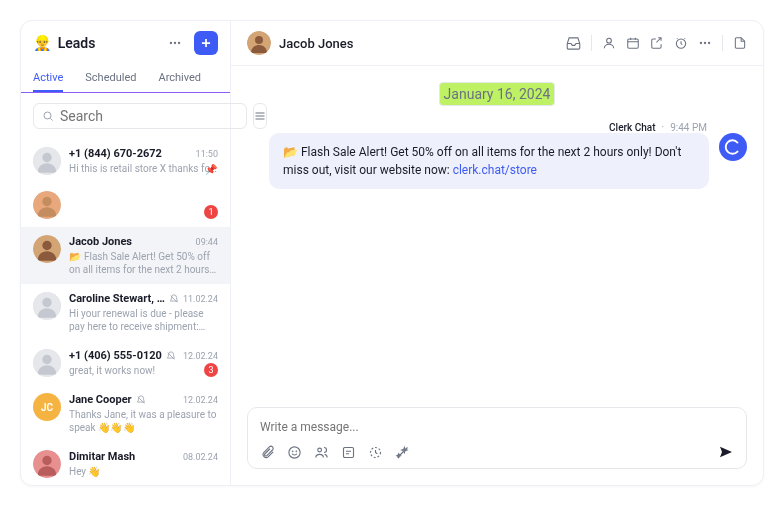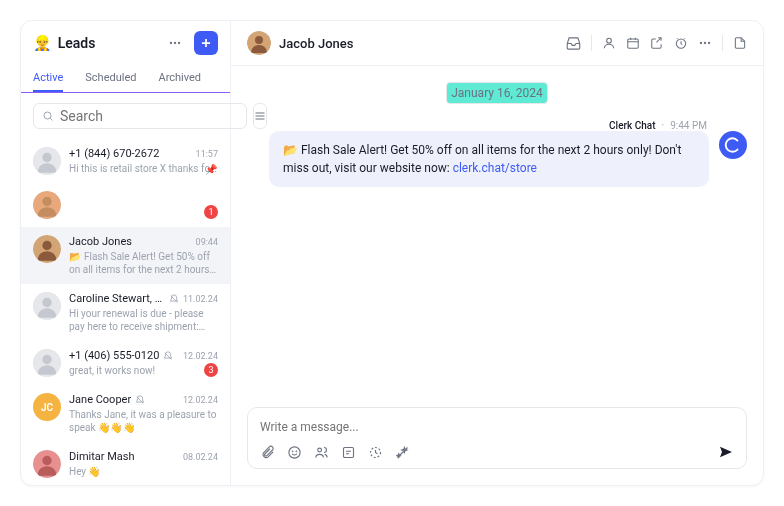--- a/index.html
+++ b/index.html
@@ -18,37 +18,37 @@
 .sb-search{flex:1;display:flex;align-items:center;gap:6px;border:1px solid #e5e7eb;border-radius:6px;padding:4px 8px;height:26px}
 .sb-search input{border:none;outline:none;font-size:14px;color:#6b7280;flex:1;background:transparent}
 .sb-menu{width:26px;height:26px;border:1px solid #e5e7eb;border-radius:6px;display:flex;align-items:center;justify-content:center;cursor:pointer;color:#6b7280}
 .conv-list{flex:1;overflow-y:auto}
 .conv{display:flex;gap:8px;padding:8px 12px;cursor:pointer;position:relative}
 .conv.selected{background:#f3f4f8}
 .avatar{width:28px;height:28px;border-radius:50%;flex-shrink:0;background:#e5e7eb;display:flex;align-items:center;justify-content:center;font-size:10px;font-weight:600;color:#fff;overflow:hidden}
 .avatar svg{width:100%;height:100%}
 .conv-body{flex:1;min-width:0}
 .conv-top{display:flex;align-items:center;gap:4px}
-.conv-name{font-size:11px;font-weight:400;color:#1a1d29;white-space:nowrap;overflow:hidden;text-overflow:ellipsis}
+.conv-name{font-size:11px;font-weight:700;color:#1a1d29;white-space:nowrap;overflow:hidden;text-overflow:ellipsis}
 .conv-time{font-size:9px;color:#9ca3af;margin-left:auto;flex-shrink:0}
 .conv-preview{font-size:10px;color:#9ca3af;line-height:1.3;margin-top:2px;max-height:26px;overflow:hidden;display:-webkit-box;-webkit-line-clamp:2;-webkit-box-orient:vertical}
 .conv-preview.oneline{-webkit-line-clamp:1;max-height:13px}
 .badge{position:absolute;right:12px;bottom:8px;background:#ef4444;color:#fff;border-radius:8px;min-width:14px;height:14px;font-size:9px;display:flex;align-items:center;justify-content:center;padding:0 4px}
 .pin{position:absolute;right:12px;bottom:8px;color:#9ca3af;font-size:10px}
 .mute-icon{width:10px;height:10px;color:#9ca3af;flex-shrink:0}
 .chat{flex:1;display:flex;flex-direction:column}
 .chat-header{display:flex;align-items:center;padding:10px 16px;gap:8px;border-bottom:1px solid #eef0f5}
 .chat-header .avatar{width:24px;height:24px}
 .chat-title{font-size:13px;font-weight:500;color:#1a1d29;flex:1}
 .hdr-icons{display:flex;align-items:center;gap:10px;color:#6b7280}
 .hdr-sep{width:1px;height:16px;background:#e5e7eb}
 .hdr-icon{cursor:pointer;display:flex;align-items:center}
 .chat-body{flex:1;padding:16px;overflow-y:auto}
 .date-pill{display:flex;justify-content:center;margin-bottom:16px}
-.date-pill span{border:1px solid #e5e7eb;border-radius:4px;font-size:12px;color:#6b7280;padding:3px 4px;background:#5eead4}
+.date-pill span{border:1px solid #e5e7eb;border-radius:4px;font-size:14px;color:#6b7280;padding:3px 4px;background:#bef264}
 .msg-meta{display:flex;justify-content:flex-end;gap:6px;font-size:10px;color:#9ca3af;align-items:center;padding-right:40px}
 .msg-meta .sender{color:#1a1d29;font-weight:500}
 .msg-row{display:flex;justify-content:flex-end;gap:10px;align-items:flex-start}
 .bubble{background:#eef1fb;border-radius:10px;padding:10px 14px;font-size:12px;color:#1a1d29;line-height:1.5;max-width:440px}
 .bubble a{color:#3f5bf6;text-decoration:none}
 .msg-avatar{width:28px;height:28px;border-radius:50%;background:#3f5bf6;display:flex;align-items:center;justify-content:center;flex-shrink:0;color:#fff;font-weight:700;font-size:14px}
 .composer{margin:24px 16px 16px;border:1px solid #e5e7eb;border-radius:10px;padding:8px 12px}
 .composer input{border:none;outline:none;width:100%;font-size:12px;color:#6b7280;background:transparent;padding:4px 0}
 .composer-icons{display:flex;gap:12px;align-items:center;margin-top:6px;color:#6b7280}
 .composer-icons .send{margin-left:auto;color:#1a1d29}
@@ -102,21 +102,21 @@
           <div class="avatar">
             <svg viewBox="0 0 24 24">
               <circle cx="12" cy="12" r="12" fill="#e5e7eb"></circle>
               <circle cx="12" cy="9" r="4" fill="#c5c8d0"></circle>
               <path d="M4 22c0-5 3.5-8 8-8s8 3 8 8" fill="#c5c8d0"></path>
             </svg>
           </div>
           <div class="conv-body">
             <div class="conv-top">
               <span class="conv-name">+1 (844) 670-2672</span>
-              <span class="conv-time">11:57</span>
+              <span class="conv-time">11:50</span>
             </div>
             <div class="conv-preview oneline">Hi this is retail store X thanks for contacting us. Strd rates...</div>
           </div>
           <div class="pin">📌</div>
         </div>
         <div class="conv">
           <div class="avatar">
             <svg viewBox="0 0 24 24">
               <circle cx="12" cy="12" r="12" fill="#e8a87c"></circle>
               <circle cx="12" cy="9" r="4" fill="#c38d5f"></circle>

